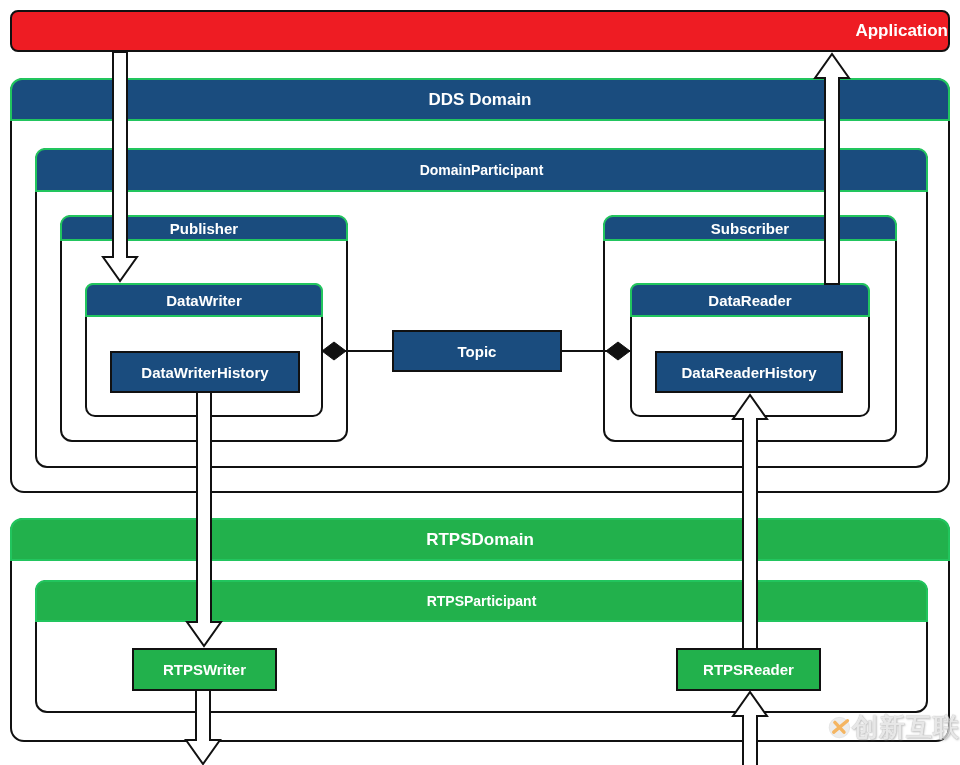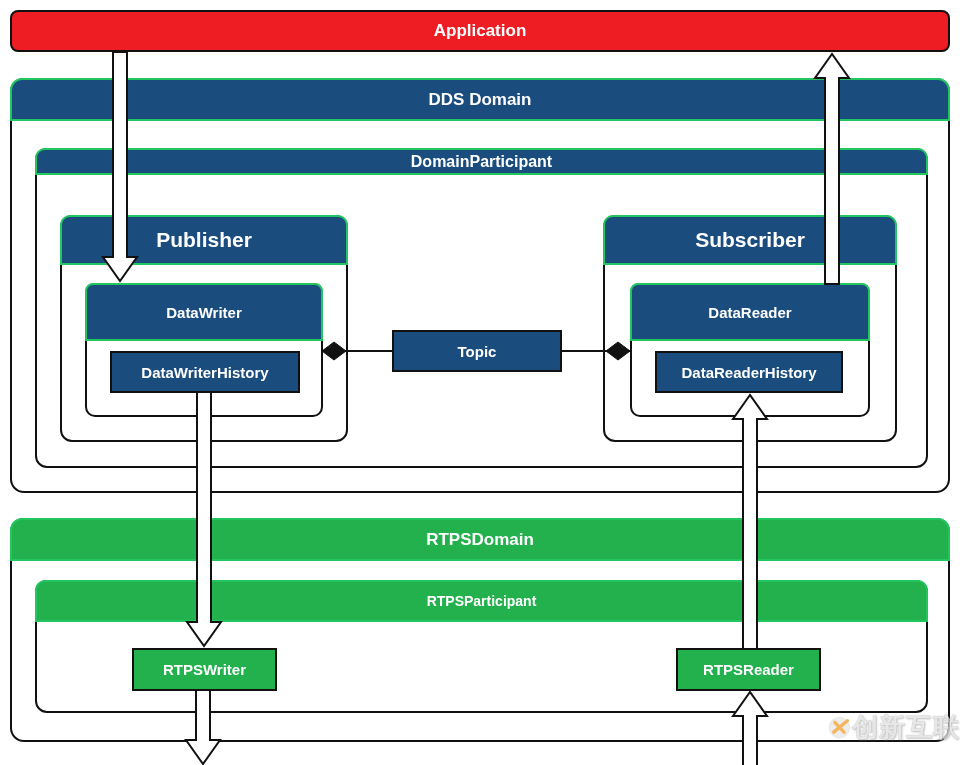--- a/index.html
+++ b/index.html
@@ -15,32 +15,32 @@
   .hdr.green{background:var(--green,#22B14C);}
   .solid{position:absolute;box-sizing:border-box;border:2px solid #111;border-radius:0;
          display:flex;align-items:center;justify-content:center;color:#fff;font-weight:bold;
          font-size:15px;}
   .solid.blue{background:var(--blue,#1A4C7E);}
   .solid.green{background:var(--green,#22B14C);text-align:center;}
 
   
   #application{position:absolute;left:10px;top:10px;width:940px;height:42px;box-sizing:border-box;
     background:var(--red,#EE1C23);border:2px solid #111;border-radius:8px;
-    display:flex;align-items:center;justify-content:center;color:#fff;font-weight:bold;font-size:17px;}
+    display:flex;align-items:center;justify-content:flex-end;color:#fff;font-weight:bold;font-size:17px;}
 
   
   #dds-domain{left:10px;top:78px;width:940px;height:415px;border-radius:14px;}
   #dds-domain .hdr{height:43px;border-radius:12px 12px 0 0;font-size:17px;}
   #domain-participant{left:35px;top:148px;width:893px;height:320px;border-radius:12px;}
-  #domain-participant .hdr{height:27px;border-radius:10px 10px 0 0;font-size:16px;text-align:right;}
+  #domain-participant .hdr{height:44px;border-radius:10px 10px 0 0;font-size:14px;text-align:right;}
   #publisher{left:60px;top:215px;width:288px;height:227px;border-radius:12px;}
-  #publisher .hdr,#subscriber .hdr{height:50px;border-radius:10px 10px 0 0;font-size:21px;}
+  #publisher .hdr,#subscriber .hdr{height:26px;border-radius:10px 10px 0 0;font-size:15px;}
   #subscriber{left:603px;top:215px;width:294px;height:227px;border-radius:12px;}
   #data-writer{left:85px;top:283px;width:238px;height:134px;border-radius:10px;}
-  #data-writer .hdr,#data-reader .hdr{height:58px;border-radius:8px 8px 0 0;font-size:15px;}
+  #data-writer .hdr,#data-reader .hdr{height:34px;border-radius:8px 8px 0 0;font-size:15px;}
   #data-reader{left:630px;top:283px;width:240px;height:134px;border-radius:10px;}
   #data-writer-history{left:110px;top:351px;width:190px;height:42px;}
   #data-reader-history{left:655px;top:351px;width:188px;height:42px;}
   #topic{left:392px;top:330px;width:170px;height:42px;}
 
   #rtps-domain{left:10px;top:518px;width:940px;height:224px;border-radius:14px;}
   #rtps-domain .hdr{height:43px;border-radius:12px 12px 0 0;font-size:17px;}
   #rtps-participant{left:35px;top:580px;width:893px;height:133px;border-radius:12px;}
   #rtps-participant .hdr{height:42px;border-radius:10px 10px 0 0;font-size:14px;}
   #rtps-writer{left:132px;top:648px;width:145px;height:43px;}

